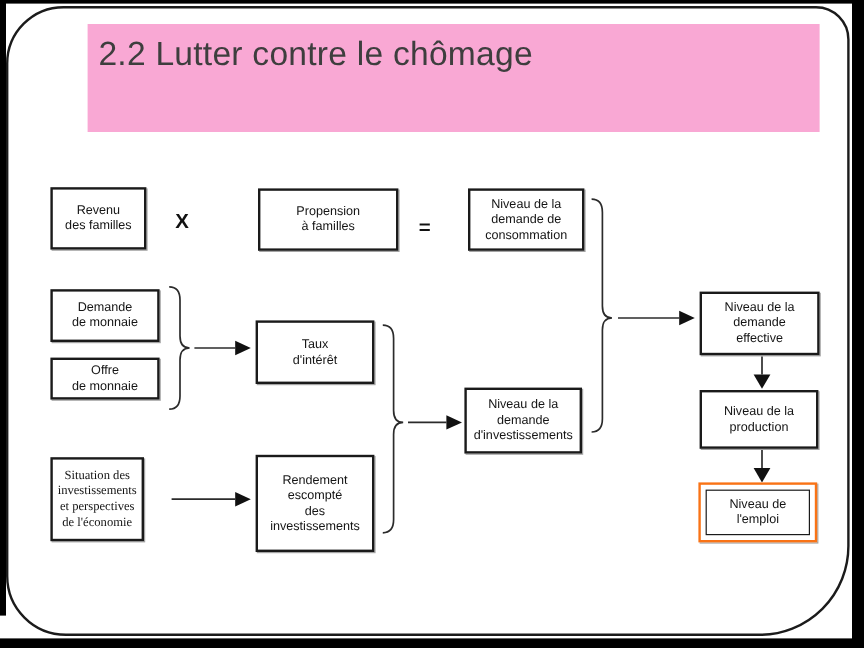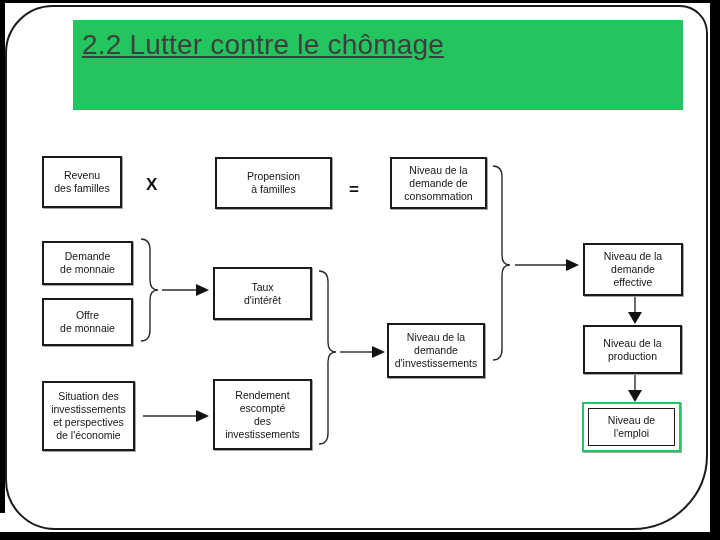--- a/index.html
+++ b/index.html
@@ -18,49 +18,49 @@
   
   .slide{
     position:absolute;left:5px;top:5px;width:699px;height:521px;
     background:#fff;border:2px solid #1b1b1b;
     border-radius:48px 28px 75px 50px;
   }
 
   
   .banner{
     position:absolute;left:73px;top:20px;width:610px;height:90px;
-    background:#22c55e;color:#3e3e3e;
-    padding:6px 16px 0 9px;box-sizing:border-box;text-decoration:underline;
+    background:#f9a8d4;color:#3e3e3e;
+    padding:6px 16px 0 9px;box-sizing:border-box;
   }
   .banner .t{
     font-size:28px;line-height:37px;letter-spacing:0.2px;white-space:nowrap;
   }
 
   
   .dbox{
     position:absolute;background:#fff;border:2px solid #1a1a1a;
     box-sizing:border-box;box-shadow:1px 1px 0 rgba(90,90,90,0.55);
     display:flex;align-items:center;justify-content:center;
     text-align:center;font-size:10.5px;line-height:13px;color:#141414;
     white-space:pre-line;
   }
   .b-revenu{left:42px;top:156px;width:80px;height:52px;}
   .b-propension{left:215px;top:157px;width:117px;height:52px;}
   .b-dconso{left:390px;top:157px;width:97px;height:52px;}
   .b-dmonnaie{left:42px;top:241px;width:91px;height:44px;}
-  .b-omonnaie{left:42px;top:298px;width:91px;height:48px;}
+  .b-omonnaie{left:42px;top:298px;width:91px;height:35px;}
   .b-taux{left:213px;top:267px;width:99px;height:53px;}
-  .b-situation{left:42px;top:381px;width:93px;height:70px;}
-  .b-rendement{left:213px;top:379px;width:99px;height:71px;}
+  .b-situation{left:42px;top:381px;width:78px;height:70px;font-family:Liberation Serif, serif;}
+  .b-rendement{left:213px;top:379px;width:99px;height:81px;}
   .b-dinvest{left:387px;top:323px;width:98px;height:55px;}
   .b-deffective{left:583px;top:243px;width:100px;height:53px;}
   .b-production{left:583px;top:325px;width:99px;height:49px;}
   .b-emploi-outer{
     position:absolute;left:582px;top:402px;width:99px;height:50px;
-    border:2px solid #22c55e;background:#fff;box-sizing:border-box;
+    border:2px solid #f97316;background:#fff;box-sizing:border-box;
     box-shadow:1px 1px 0 rgba(90,90,90,0.55);
   }
   .b-emploi-inner{
     position:absolute;left:4px;top:4px;right:4px;bottom:4px;
     border:1.5px solid #1a1a1a;
     display:flex;align-items:center;justify-content:center;
     text-align:center;font-size:10.5px;line-height:13px;color:#141414;
     white-space:pre-line;
   }
 

